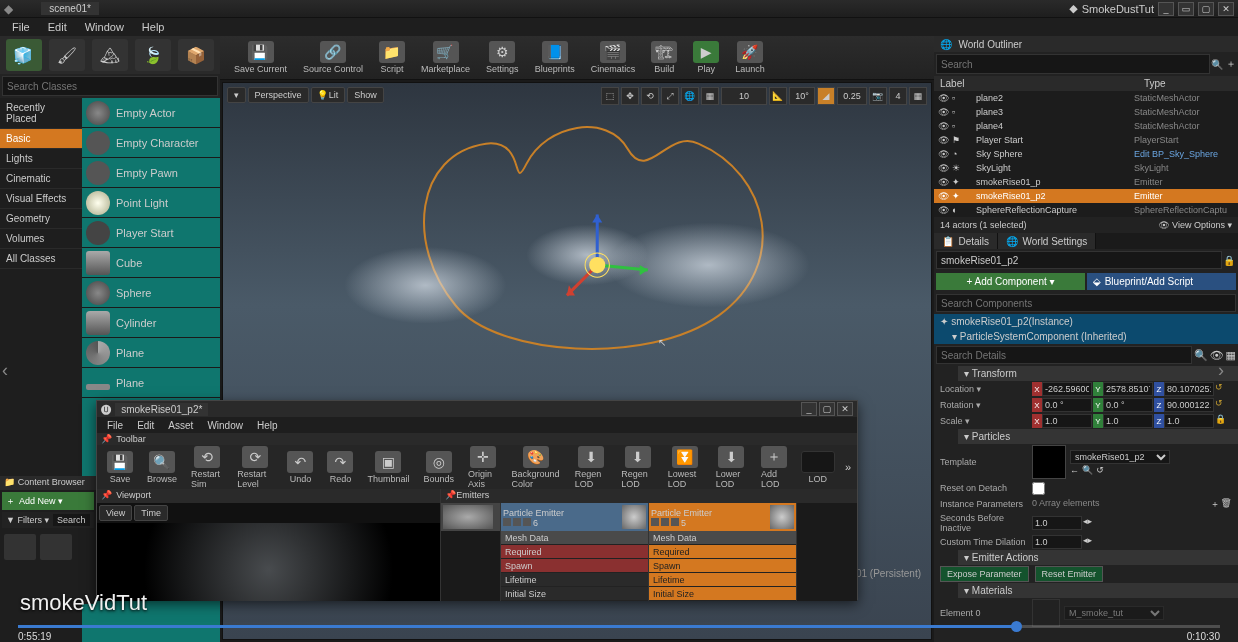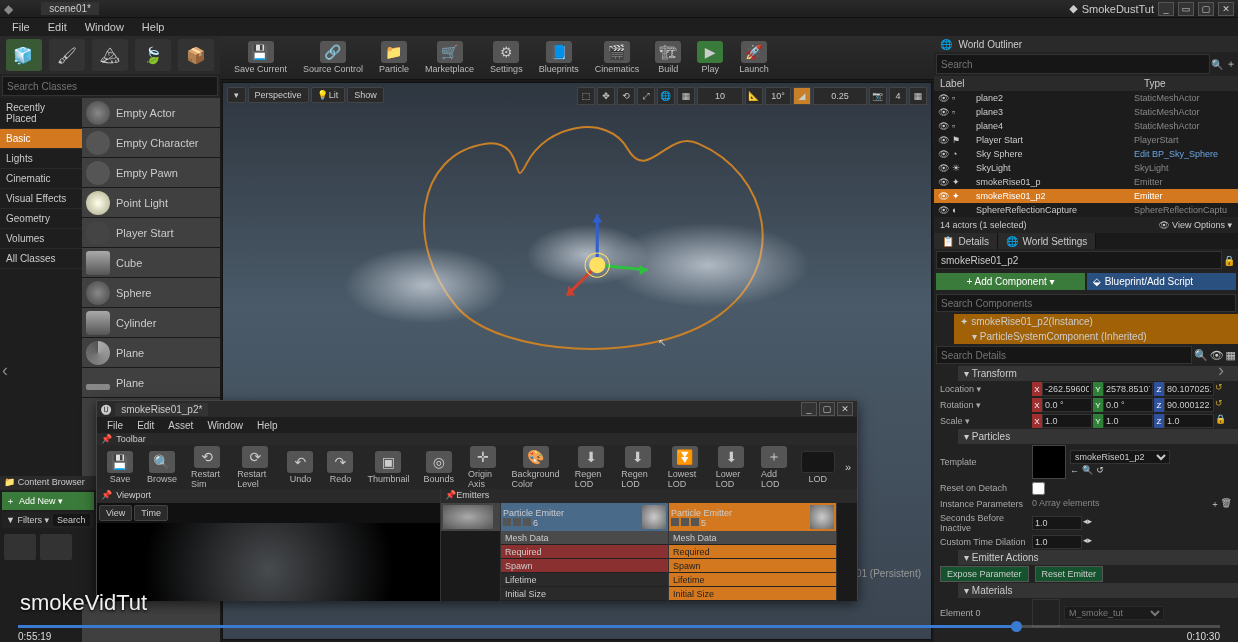--- a/index.html
+++ b/index.html
@@ -21,21 +21,21 @@
 
 .leftcol { width: 220px; background: #232323; display: flex; flex-direction: column; }
 .modesrow { height: 38px; background: #2a2a2a; display: flex; align-items: center; justify-content: space-around; padding: 2px; }
 .modebtn { width: 36px; height: 32px; background: #333; border-radius: 3px; display: flex; align-items: center; justify-content: center; font-size: 16px; cursor: pointer; }
 .modebtn.active { background: #3a5a35; }
 .searchbar { height: 20px; background: #161616; border: 1px solid #333; margin: 2px; padding: 2px 4px; font-size: 10px; color: #888; }
 .catrow { display: flex; }
 .catlist { width: 82px; background: #1e1e1e; }
 .catlist div { padding: 4px 6px; font-size: 10px; cursor: pointer; border-bottom: 1px solid #2a2a2a; }
 .catlist div.sel { background: #d47820; color: #fff; }
-.actorlist { flex: 1; background: #404040; }
+.actorlist { flex: 1; background: #0f766e; }
 .actoritem { display: flex; align-items: center; height: 30px; padding: 2px 4px; gap: 6px; cursor: pointer; border-bottom: 1px solid #1a1a1a; }
 .actoricon { width: 24px; height: 24px; background: radial-gradient(#888,#444); border-radius: 12px; flex-shrink: 0; }
 
 
 .centercol { flex: 1; background: #1a1a1a; display: flex; flex-direction: column; position: relative; }
 .toolbar { height: 44px; background: linear-gradient(#2c2c2c,#222); display: flex; align-items: center; gap: 8px; padding: 2px 10px; border-bottom: 1px solid #111; }
 .tbbtn { display: flex; flex-direction: column; align-items: center; gap: 1px; cursor: pointer; padding: 2px 4px; }
 .tbbtn .ico { width: 26px; height: 22px; background: #555; border-radius: 3px; display: flex; align-items: center; justify-content: center; font-size: 14px; }
 .tbbtn .lbl { font-size: 9px; color: #bbb; }
 .tbbtn.play .ico { background: #3a7a3a; }
@@ -63,21 +63,21 @@
 .outrow.sel .ty { color: #fff; }
 .outrow .ty.lnk { color: #6aa5e0; }
 .statusrow { height: 16px; background: #222; font-size: 9px; display: flex; align-items: center; padding: 0 6px; justify-content: space-between; }
 
 .tabrow { height: 16px; background: #1a1a1a; display: flex; }
 .tabrow .tab { padding: 2px 8px; font-size: 10px; background: #2a2a2a; border-right: 1px solid #111; display: flex; align-items: center; gap: 4px; }
 .nameinput { height: 18px; background: #161616; border: 1px solid #333; margin: 2px; padding: 2px 4px; font-size: 10px; color: #ccc; }
 .btnrow { display: flex; gap: 2px; padding: 2px; }
 .addcomp { flex: 1; background: #3a7a3a; color: #fff; padding: 3px 6px; font-size: 10px; border: none; cursor: pointer; }
 .bpscript { flex: 1; background: #2a5080; color: #fff; padding: 3px 6px; font-size: 10px; border: none; cursor: pointer; display: flex; align-items: center; gap: 4px; }
-.complist { background: #a16207; padding: 2px 6px; font-size: 10px; margin-left: 20px; }
+.complist { background: #0c4a6e; padding: 2px 6px; font-size: 10px; }
 .sectionhdr { background: #343434; padding: 2px 6px; font-size: 10px; cursor: pointer; margin-left: 24px; }
 .sectionhdr::before { content: '▾ '; }
 .proprow { display: flex; align-items: center; padding: 1px 6px; font-size: 9px; min-height: 16px; }
 .proprow .plabel { width: 92px; color: #aaa; }
 .proprow .pvals { display: flex; gap: 1px; flex: 1; }
 .vbox { display: flex; align-items: center; font-size: 9px; }
 .vbox .tag { width: 10px; height: 14px; display: flex; align-items: center; justify-content: center; color: #fff; font-size: 8px; }
 .vbox .tagx { background: #a03030; }
 .vbox .tagy { background: #30803a; }
 .vbox .tagz { background: #3050a0; }
@@ -91,21 +91,21 @@
 .cascadewin .ctitle .right { margin-left: auto; display: flex; gap: 2px; }
 .cascadewin .cmenu { height: 16px; background: #1e1e1e; display: flex; align-items: center; gap: 2px; padding: 0 4px; font-size: 10px; }
 .cascadewin .cmenu span { padding: 1px 6px; cursor: pointer; }
 .cascadewin .ctb { height: 44px; background: #262626; display: flex; align-items: center; gap: 6px; padding: 0 6px; overflow: hidden; }
 .cascadewin .cbody { display: flex; height: 112px; }
 .cascadewin .cviewport { width: 344px; background: #111; border-right: 1px solid #333; }
 .cascadewin .cviewport .chdr { height: 14px; background: #2a2a2a; font-size: 9px; padding: 1px 4px; display:flex; gap:4px; }
 .cascadewin .cemitters { flex: 1; background: #1a1a1a; overflow: hidden; }
 .cascadewin .cemitters .chdr { height: 14px; background: #2a2a2a; font-size: 9px; padding: 1px 4px; }
 .emittercols { display: flex; }
-.emcol { width: 168px; border-right: 1px solid #333; }
+.emcol { width: 148px; border-right: 1px solid #333; }
 .emhdr { height: 28px; display: flex; align-items: center; padding: 2px; font-size: 9px; gap: 4px; }
 .emhdr.blue { background: #4a6a8a; }
 .emhdr.orange { background: #d47820; }
 .emhdr .thumb { width: 24px; height: 24px; background: #888; }
 .emhdr .boxes { display:flex; gap:2px; }
 .emhdr .boxes span { width:8px; height:8px; background:#555; display:inline-block; }
 .modrow { height: 14px; display: flex; align-items: center; padding: 0 4px; font-size: 9px; border-bottom: 1px solid #222; }
 .modrow.gray { background: #4a4a4a; }
 .modrow.red { background: #8a3030; }
 .modrow.orange { background: #d47820; color: #222; }
@@ -227,21 +227,21 @@
       <div class="tbbtn">
           <div class="ico">💾</div>
           <div class="lbl">Save Current</div>
         </div>
       <div class="tbbtn">
           <div class="ico">🔗</div>
           <div class="lbl">Source Control</div>
         </div>
       <div class="tbbtn">
           <div class="ico">📁</div>
-          <div class="lbl">Particle</div>
+          <div class="lbl">Script</div>
         </div>
       <div class="tbbtn">
           <div class="ico">🛒</div>
           <div class="lbl">Marketplace</div>
         </div>
       <div class="tbbtn">
           <div class="ico">⚙</div>
           <div class="lbl">Settings</div>
         </div>
       <div class="tbbtn">
@@ -277,21 +277,21 @@
         <div class="vpbox">⬚</div>
         <div class="vpbox">✥</div>
         <div class="vpbox">⟲</div>
         <div class="vpbox">⤢</div>
         <div class="vpbox">🌐</div>
         <div class="vpbox">▦</div>
         <div class="vpbox" style="width:46px;">10</div>
         <div class="vpbox">📐</div>
         <div class="vpbox" style="width:26px;">10°</div>
         <div class="vpbox" style="background:#c88028;">◢</div>
-        <div class="vpbox" style="width:54px;">0.25</div>
+        <div class="vpbox" style="width:30px;">0.25</div>
         <div class="vpbox">📷</div>
         <div class="vpbox">4</div>
         <div class="vpbox">▦</div>
       </div>
 
       <svg class="smokecanvas" viewBox="0 0 700 350">
         <defs>
           <radialGradient id="smk" cx="50%" cy="50%" r="50%">
               <stop offset="0%" stop-color="#dde5ee" stop-opacity=".7"></stop>
               <stop offset="100%" stop-color="#dde5ee" stop-opacity="0"></stop>

